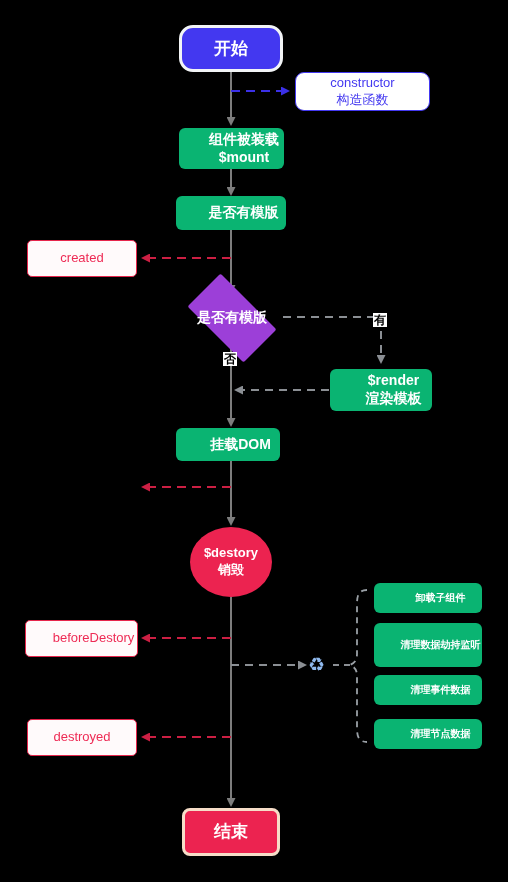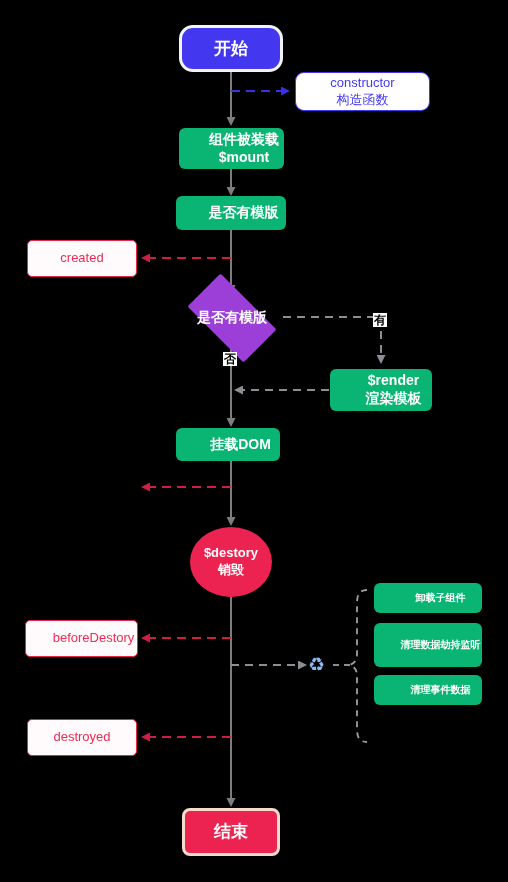--- a/index.html
+++ b/index.html
@@ -299,18 +299,21 @@
   </div>
 
   <div class="node n-green small" style="left:374px; top:623px; width:108px; height:44px;">
     <span>清理数据劫持监听</span>
   </div>
 
   <div class="node n-green small" style="left:374px; top:675px; width:108px; height:30px;">
     <span>清理事件数据</span>
   </div>
 
+  <div class="node n-green small" style="left:374px; top:719px; width:108px; height:30px;">
+    <span>清理节点数据</span>
+  </div>
 
   <div class="node n-end" style="left:182px; top:808px; width:98px; height:48px;">
     <span>结束</span>
   </div>
 
 </div>
 
 </body></html>

